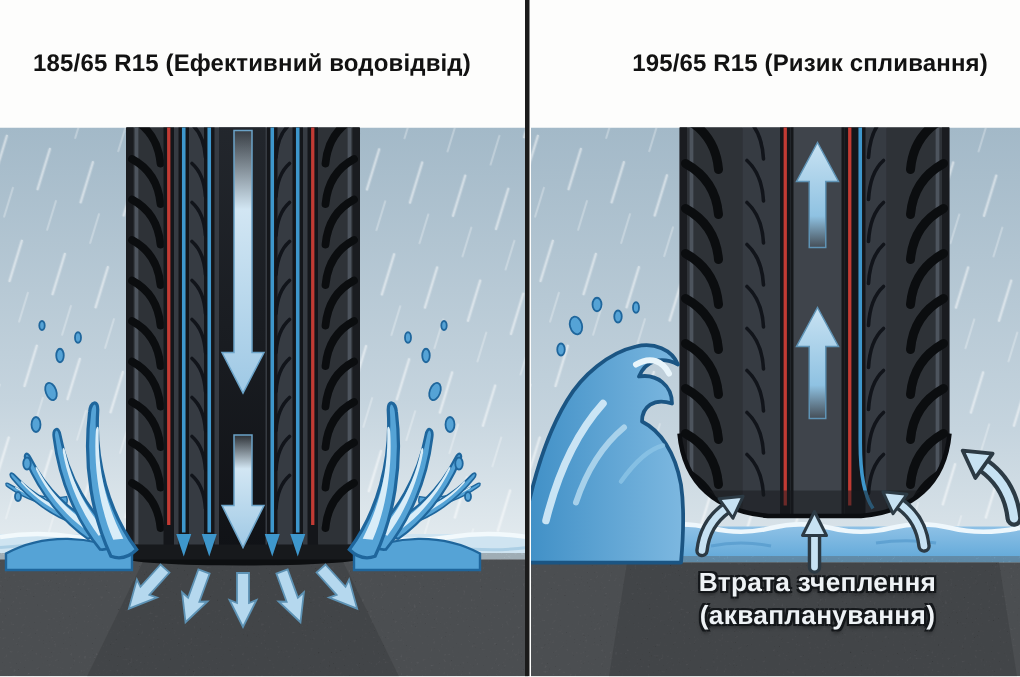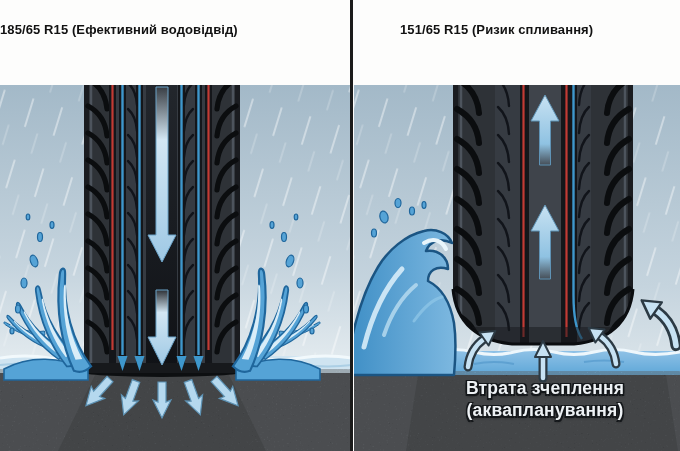--- a/index.html
+++ b/index.html
@@ -2,22 +2,22 @@
 <html><head>
 <meta charset="utf-8">
 <style>
   html,body{margin:0;padding:0;background:#ffffff;}
   .stage{
     position:relative;width:680px;height:451px;overflow:hidden;
     font-family:"Liberation Sans",sans-serif;background:#fdfdfc;
   }
   .header{position:absolute;left:0;top:0;width:680px;height:85px;background:#fdfdfc;}
   .title{
-    position:absolute;top:22px;font-weight:bold;font-size:13px;color:#121212;
-    letter-spacing:.1px;white-space:nowrap;
+    position:absolute;top:34px;font-weight:bold;font-size:16px;color:#121212;
+    text-align:center;letter-spacing:.1px;white-space:nowrap;
   }
   .title.left{left:0;width:336px;}
   .title.right{left:400px;width:280px;}
   .panel{position:absolute;top:85px;display:block;}
   .panel.leftp{left:0;width:352px;height:366px;}
   .panel.rightp{left:354px;width:326px;height:366px;}
   .divider{position:absolute;left:350px;top:0;width:3px;height:451px;background:#1b1b1b;}
   .caption{
     position:absolute;left:408px;top:377px;width:274px;text-align:center;
     font-weight:bold;font-size:17.5px;line-height:22px;color:#eef2f5;letter-spacing:.2px;
@@ -40,21 +40,21 @@
   .ca-i{stroke:#c7e2f3;stroke-width:4.5;fill:none;stroke-linecap:round;}
   .ca-h{fill:#c7e2f3;stroke:#2c3a44;stroke-width:2;stroke-linejoin:round;}
 </style>
 </head>
 <body>
 
 <div class="stage">
 
   <div class="header">
     <div class="title left">185/65 R15 (Ефективний водовідвід)</div>
-    <div class="title right">151/65 R15 (Ризик спливання)</div>
+    <div class="title right">195/65 R15 (Ризик спливання)</div>
   </div>
 
   <svg class="panel leftp" viewBox="0 0 352 366">
     <defs>
       <linearGradient id="skyL" x1="0" y1="0" x2="0" y2="1">
         <stop offset="0" stop-color="#a3b9c8"></stop>
           <stop offset="0.5" stop-color="#c5d4de"></stop>
         <stop offset="0.85" stop-color="#eef3f5"></stop>
           <stop offset="1" stop-color="#f4f6f7"></stop>
       </linearGradient>

